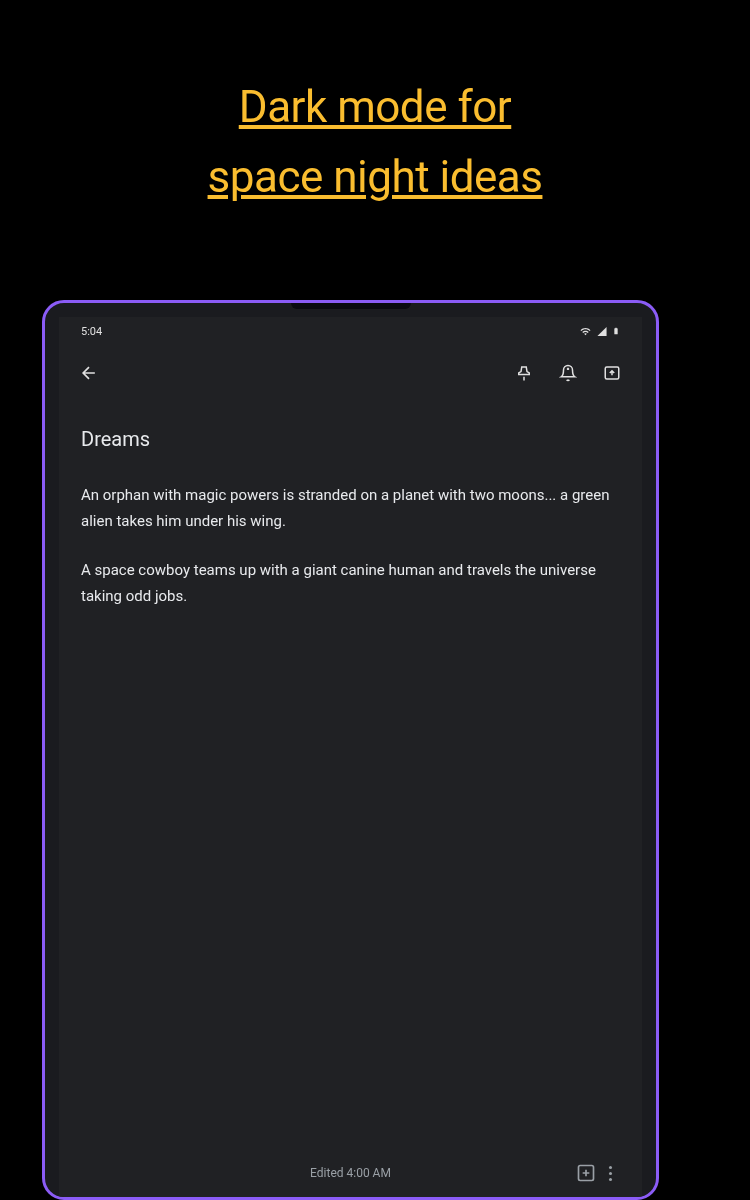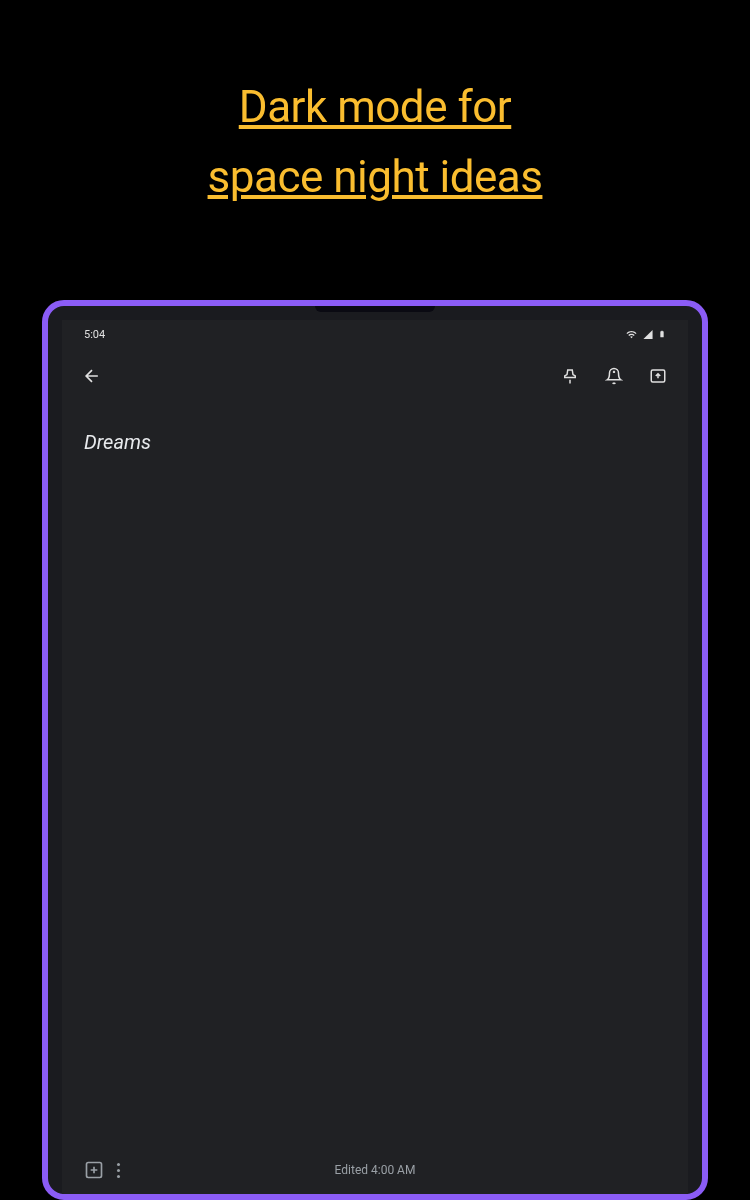--- a/index.html
+++ b/index.html
@@ -18,24 +18,24 @@
       text-align: center;
       line-height: 1.6;
       padding-top: 72px;
       letter-spacing: -0.5px;
       text-decoration: underline;
     }
     .tablet-frame {
       position: absolute;
       top: 300px;
       left: 42px;
-      width: 666px;
+      width: 617px;
       height: 900px;
       background: #1a1b1f;
-      border: 6px solid #8b5cf6;
+      border: 3px solid #8b5cf6;
       border-radius: 22px;
       overflow: hidden;
       padding-left: 20px;
     }
     .tablet-notch {
       position: absolute;
       top: 0;
       left: 50%;
       transform: translateX(-50%);
       width: 120px;
@@ -85,41 +85,40 @@
       display: flex;
       align-items: center;
       justify-content: center;
       cursor: pointer;
       color: #e0e0e0;
     }
     .content {
       flex: 1;
       padding: 26px 22px 0 22px;
       color: #e8eaed;
-      font-style: italic;
     }
     .note-title {
       font-size: 20px;
       font-weight: 400;
       color: #e8eaed;
       margin-bottom: 32px;
     }
     .note-body {
       font-size: 15px;
       line-height: 1.7;
       color: #e8eaed;
     }
     .note-paragraph {
       margin-bottom: 24px;
     }
     .bottom-bar {
       height: 48px;
       display: flex;
       align-items: center;
-      justify-content: flex-start;
+      justify-content: flex-end;
       padding: 0 20px;
       color: #9aa0a6;
       text-decoration: underline;
     }
     .bottom-center {
       position: absolute;
       left: 50%;
       transform: translateX(-50%);
       font-size: 12px;
       color: #9aa0a6;
@@ -195,20 +194,24 @@
           <svg width="18" height="18" viewBox="0 0 24 24" fill="none" stroke="#e0e0e0" stroke-width="2">
               <rect x="3" y="4" width="18" height="16" rx="2"></rect>
               <path d="M12 9v6M9 12l3-3 3 3"></path>
             </svg>
         </div>
       </div>
     </div>
 
     <div class="content">
       <div class="note-title">Dreams</div>
+      <div class="note-body">
+        <div class="note-paragraph">An orphan with magic powers is stranded on a planet with two moons... a green alien takes him under his wing.</div>
+        <div class="note-paragraph">A space cowboy teams up with a giant canine human and travels the universe taking odd jobs.</div>
+      </div>
     </div>
 
     <div class="bottom-bar">
       <div class="icon-btn">
         <svg width="20" height="20" viewBox="0 0 24 24" fill="none" stroke="#9aa0a6" stroke-width="2">
             <rect x="3" y="3" width="18" height="18" rx="2"></rect>
             <path d="M12 8v8M8 12h8"></path>
           </svg>
       </div>
       <div class="bottom-center">Edited 4:00 AM</div>

